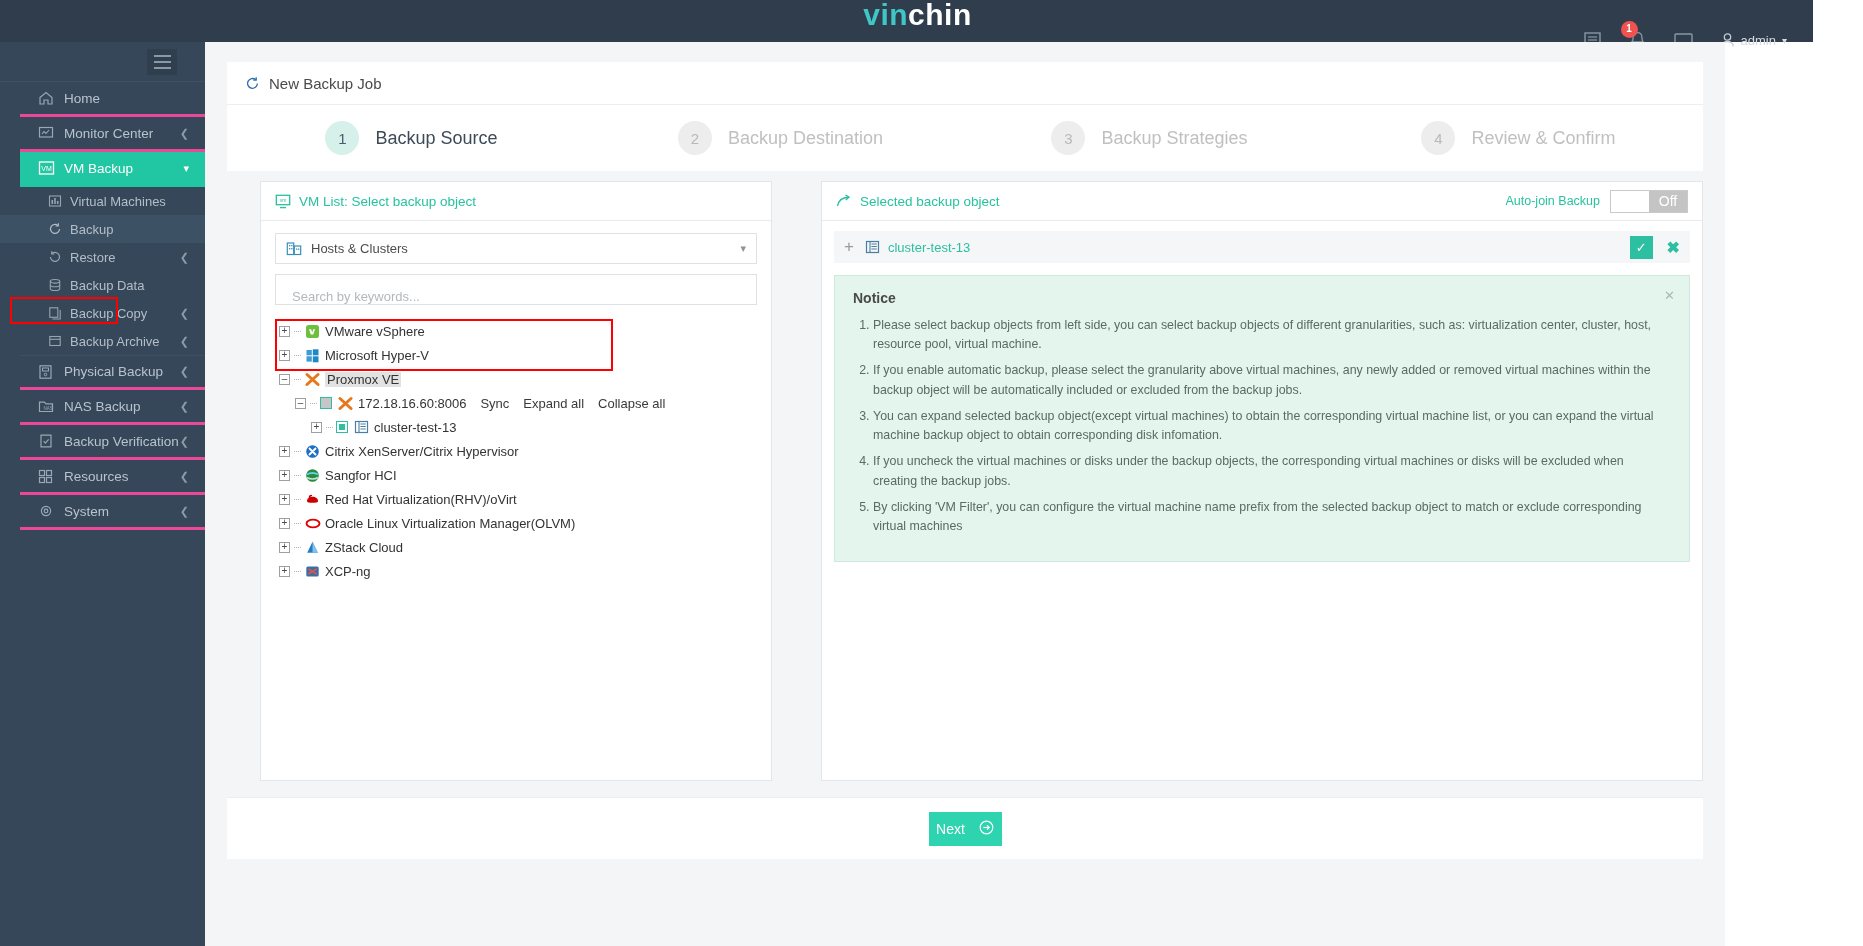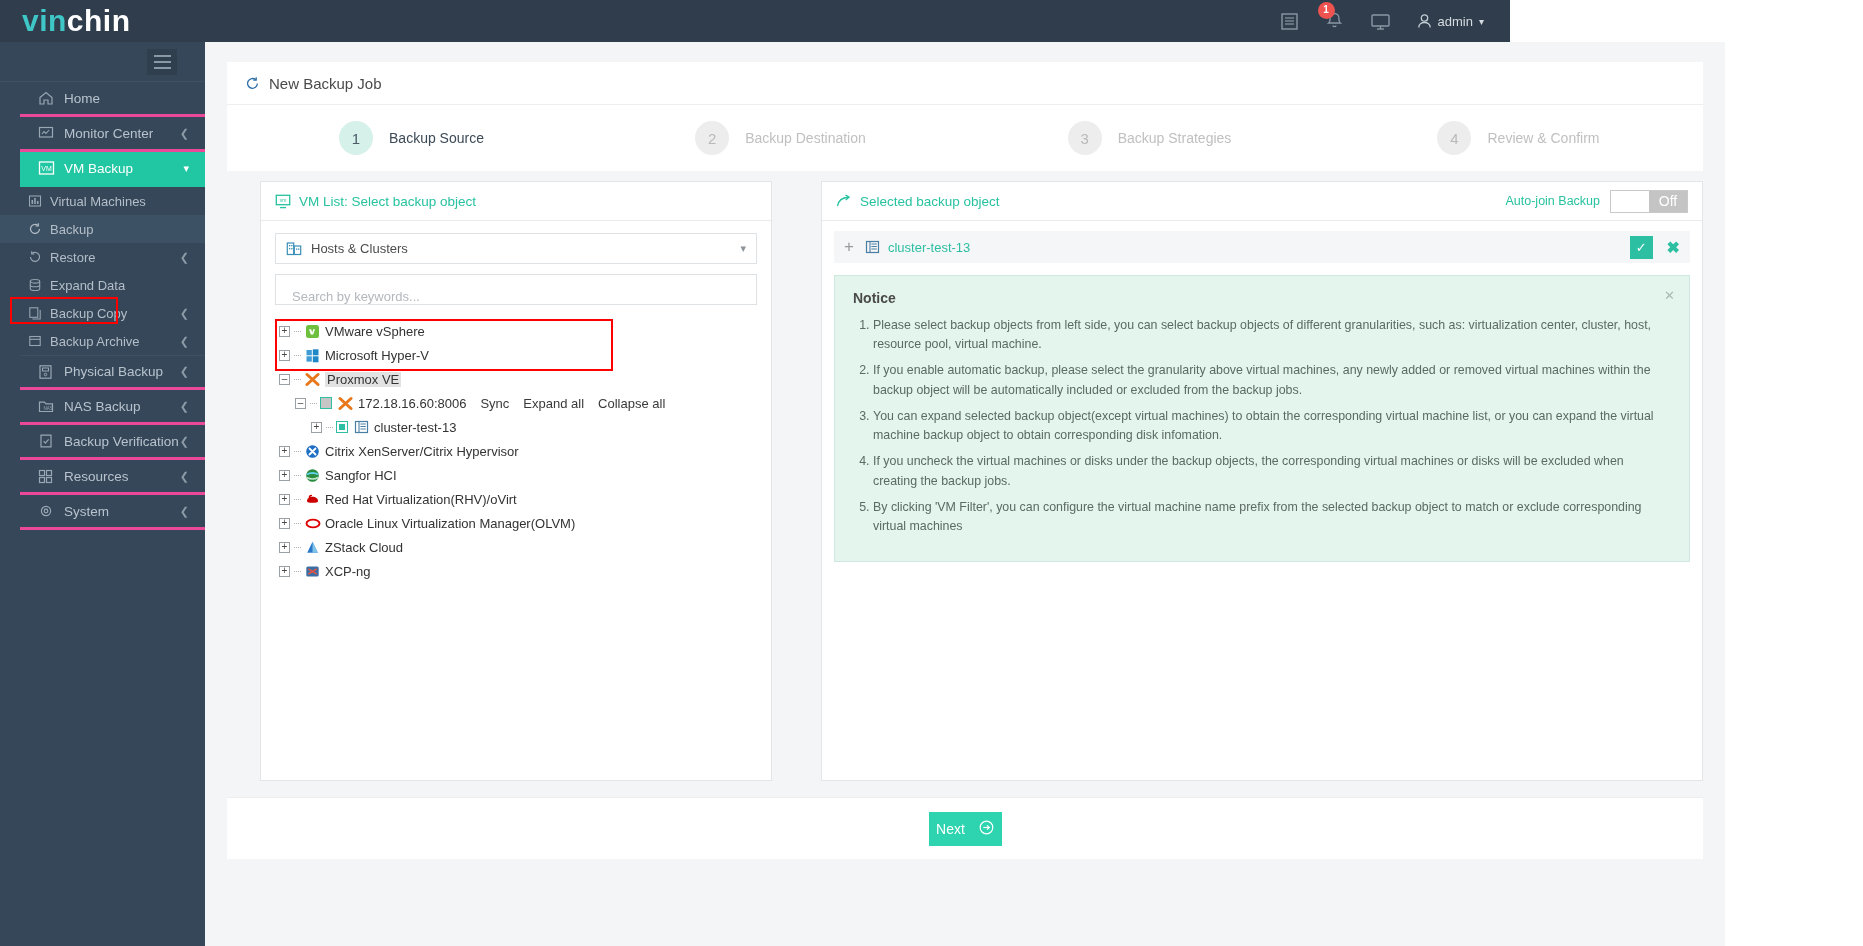--- a/index.html
+++ b/index.html
@@ -6,22 +6,22 @@
   html, body {
     width: 1863px; height: 946px;
     font-family: "Liberation Sans", sans-serif;
     background: #ffffff;
     overflow: hidden;
   }
   body { position: relative; }
 
   
   #topbar {
-    position: absolute; top: 0; left: 0; width: 1510px; height: 42px;
-    background: #2f3d4c; display: flex; align-items: center;
+    position: absolute; top: 0; left: 0; width: 1813px; height: 42px;
+    background: #2f3d4c; display: flex; align-items: center; flex-direction: column;
   }
   #logo { margin-left: 22px; font-size: 30px; font-weight: bold; letter-spacing: .5px; line-height: 1; }
   #logo .a { color: #3fc6c6; }
   #logo .b { color: #ffffff; }
   #top-right { margin-left: auto; display: flex; align-items: center; gap: 26px; padding-right: 26px; }
   .topicon { position: relative; color: #8a97a4; display: flex; align-items: center; }
   .badge {
     position: absolute; top: -9px; left: -7px;
     background: #ef5350; color: #fff; font-size: 10px; line-height: 16px;
     width: 17px; height: 17px; border-radius: 50%; text-align: center; font-weight: bold;
@@ -40,21 +40,21 @@
   #ham i { display: block; width: 17px; height: 2px; background: #8b99a7; }
   .nav-item {
     height: 35px; display: flex; align-items: center; padding-left: 18px;
     font-size: 13.5px; border-bottom: 3px solid #ec4899; position: relative; cursor: pointer; margin-left: 20px;
   }
   .nav-item .ico { width: 26px; display: flex; align-items: center; color: #9aa7b4; }
   .nav-item.active { background: #21c6a2; color: #ffffff; border-bottom-color: #21c6a2; }
   .nav-item.active .ico { color: #ffffff; }
   .nav-item .caret { margin-left: auto; margin-right: 16px; font-size: 11px; color: #8d9aa7; }
   .sub-item {
-    height: 28px; display: flex; align-items: center; padding-left: 28px;
+    height: 28px; display: flex; align-items: center; padding-left: 48px;
     font-size: 13px; color: #b4bec8; position: relative; cursor: pointer;
   }
   .sub-item .ico { width: 22px; display: flex; align-items: center; color: #97a4b1; }
   .sub-item.current { background: #3d5164; }
   .sub-item .caret { margin-left: auto; margin-right: 16px; font-size: 11px; color: #8d9aa7; }
   .group-sep { border-top: 1px solid #3d5063; }
   #backup-hl {
     position: absolute; left: 10px; top: 255px; width: 108px; height: 27px;
     border: 2.5px solid #ff0000; pointer-events: none;
   }
@@ -69,21 +69,21 @@
   #wizard {
     margin: 0 22px; background: #fff; height: 67px; display: flex; align-items: center;
     border-top: 1px solid #eceef0;
   }
   .step { flex: 1; display: flex; align-items: center; justify-content: center; }
   .step .circ {
     width: 34px; height: 34px; border-radius: 50%; background: #ededed; color: #b9b9b9;
     display: flex; align-items: center; justify-content: center; font-size: 15px; margin-right: 16px;
   }
   .step.on .circ { background: #d6f0ea; color: #4c5b68; }
-  .step .lbl { font-size: 14px; color: #c0c0c0; }
+  .step .lbl { font-size: 18px; color: #c0c0c0; }
   .step.on .lbl { color: #3d4a57; }
 
   #panels { margin: 10px 22px 0 22px; display: flex; gap: 16px; height: 600px; }
   .panel { background: #fff; border: 1px solid #e3e6e9; margin-left: 33px; }
   #left-panel { width: 512px; display: flex; flex-direction: column; }
   #right-panel { flex: 1; display: flex; flex-direction: column; }
   .panel-head {
     height: 39px; border-bottom: 1px solid #e8eaec; display: flex; align-items: center;
     padding: 0 14px; font-size: 13.5px; color: #27c2a0;
   }
@@ -279,21 +279,21 @@
   </div>
 
   <div class="sub-item">
     <span class="ico">
       <svg width="14" height="14" viewBox="0 0 14 14">
           <ellipse cx="7" cy="3.3" rx="4.7" ry="1.8" fill="none" stroke="#97a4b1" stroke-width="1.1"></ellipse>
           <path d="M2.3 3.3v7.4c0 1 2.1 1.8 4.7 1.8s4.7-.8 4.7-1.8V3.3" fill="none" stroke="#97a4b1" stroke-width="1.1"></path>
           <path d="M2.3 7c0 1 2.1 1.8 4.7 1.8s4.7-.8 4.7-1.8" fill="none" stroke="#97a4b1" stroke-width="1.1"></path>
         </svg>
     </span>
-    <span>Expand Data</span>
+    <span>Backup Data</span>
   </div>
 
   <div class="sub-item">
     <span class="ico">
       <svg width="14" height="14" viewBox="0 0 14 14">
           <rect x="1.8" y="1.8" width="8" height="9.5" fill="none" stroke="#97a4b1" stroke-width="1.1"></rect>
           <path d="M4.4 13h7.8V4" fill="none" stroke="#97a4b1" stroke-width="1.1"></path>
         </svg>
     </span>
     <span>Backup Copy</span>

